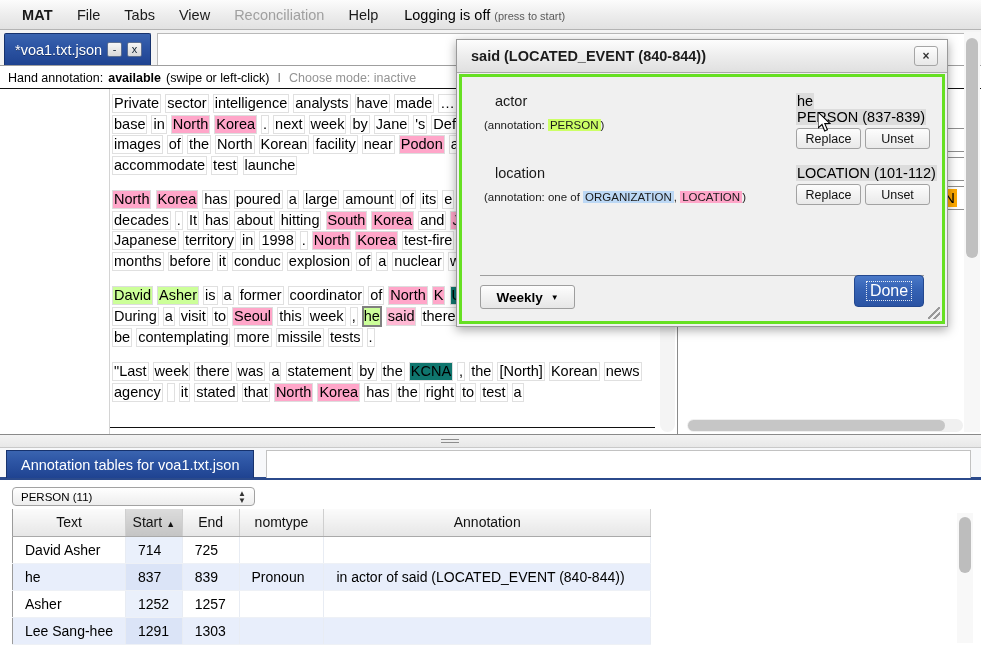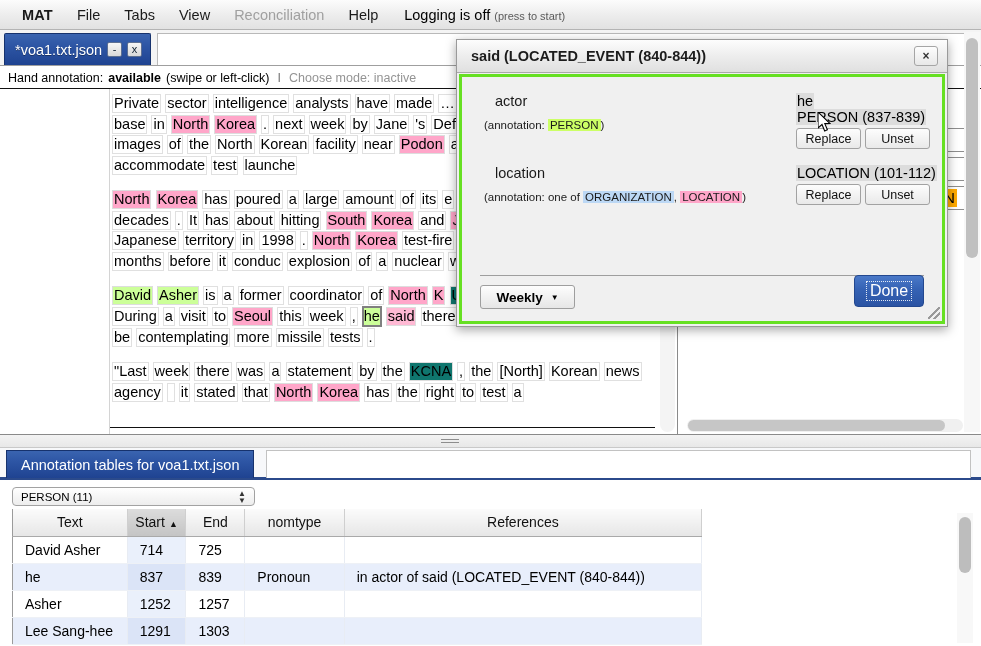--- a/index.html
+++ b/index.html
@@ -209,21 +209,21 @@
     position: absolute; left: 12px; top: 4px; width: 243px; height: 19px;
     background: linear-gradient(to bottom,#ffffff,#ededed);
     border: 1px solid #a2a2a2; border-radius: 4px;
     font-size: 11.5px; display: flex; align-items: center; padding-left: 8px;
   }
   .tableselect .arr {
     position: absolute; right: 8px; top: 50%; transform: translateY(-50%);
     font-size: 8px; line-height: 7px; text-align: center; color: #333;
   }
   .atable {
-    position: absolute; left: 12px; top: 26px; width: 690px;
+    position: absolute; left: 12px; top: 26px; width: 639px;
     border: 1px solid #9b9b9b; border-top: none;
     border-collapse: collapse;
     background: #fff;
   }
   .atable th {
     background: linear-gradient(to bottom,#fbfbfb,#e6e6e6);
     border-bottom: 1px solid #a9a9a9;
     border-right: 1px solid #cfcfcf;
     font-size: 14px; font-weight: normal;
     height: 27px; padding: 0 6px; color: #111;
@@ -454,21 +454,21 @@
       <span>PERSON (11)</span>
       <span class="arr">▲<br>▼</span>
     </div>
     <table class="atable">
       <thead>
           <tr id="thead-row">
             <th>Text</th>
             <th class="sorted">Start<span class="sortarrow">▲</span></th>
             <th>End</th>
             <th>nomtype</th>
-            <th>References</th>
+            <th>Annotation</th>
           </tr>
         </thead>
       <tbody id="tbody">
           <tr class="odd">
             <td class="c-text">David Asher</td>
             <td class="c-start">714</td>
             <td class="c-end">725</td>
             <td class="c-nom"></td>
             <td class="c-ref"></td>
           </tr>

